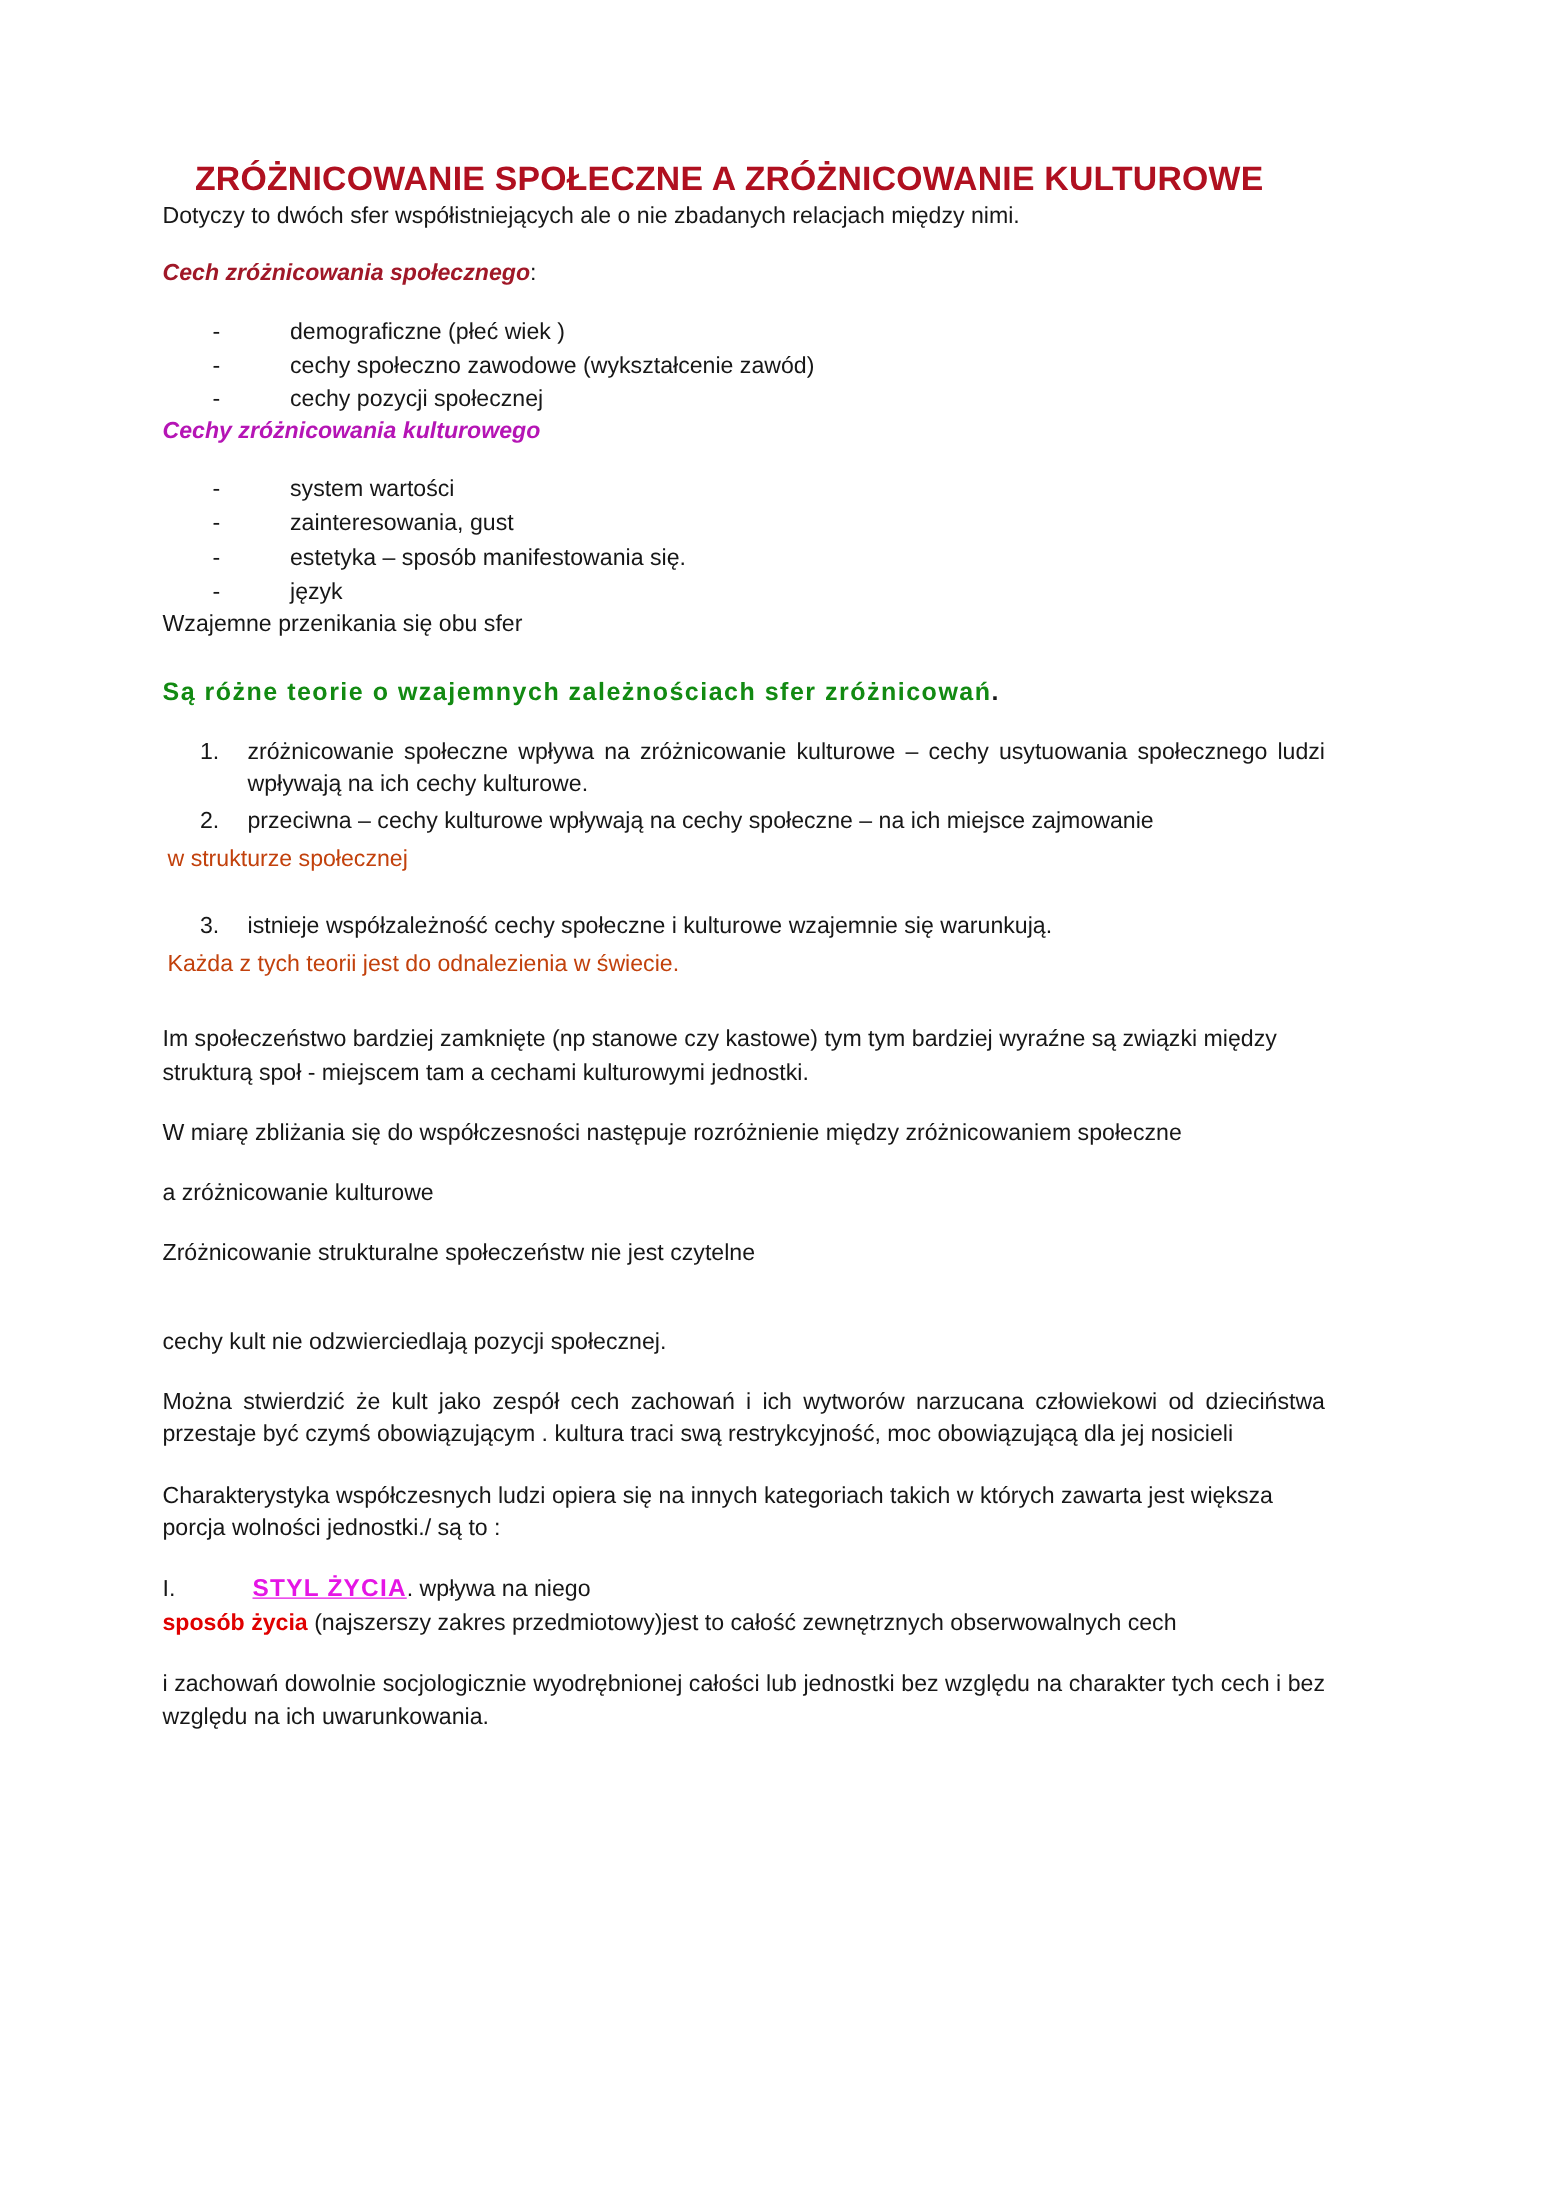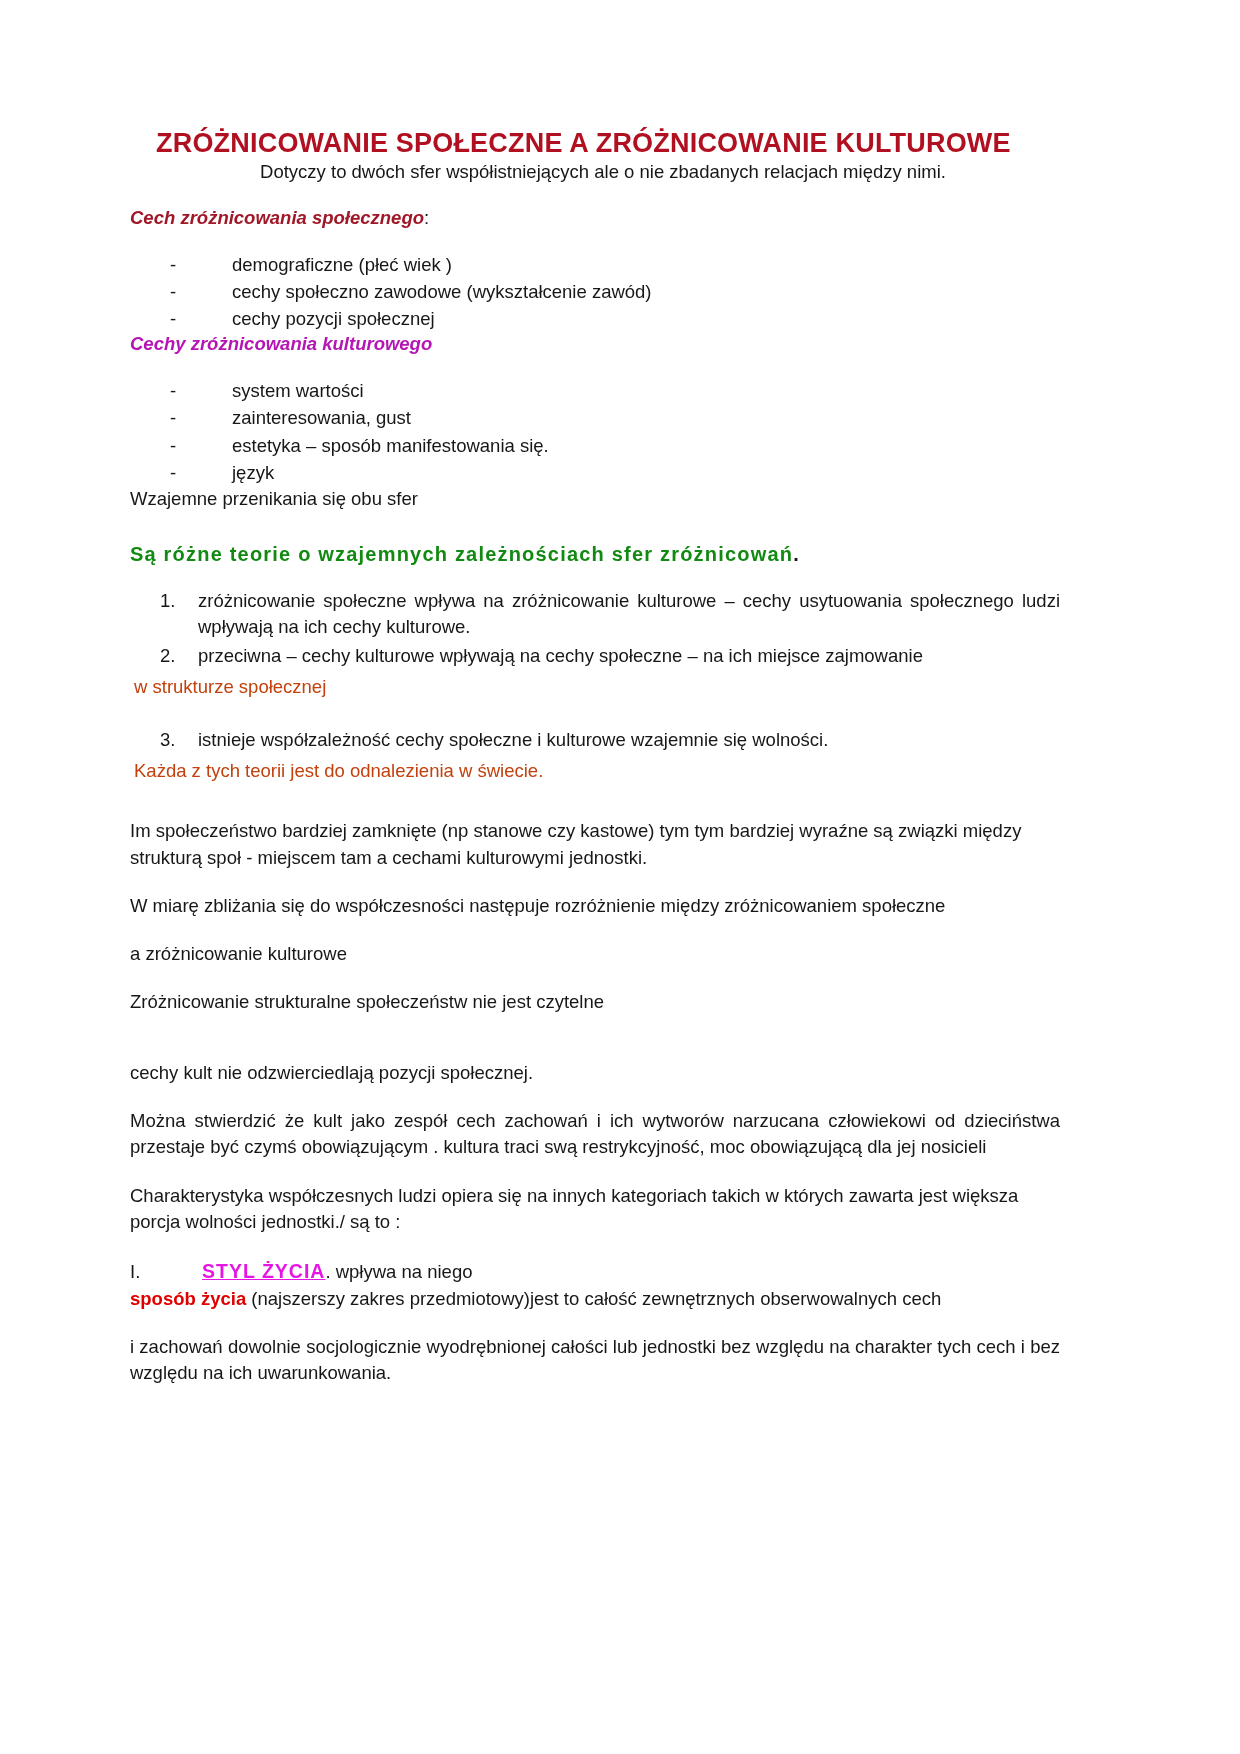--- a/index.html
+++ b/index.html
@@ -35,23 +35,22 @@
     font-weight: bold;
     color: #b01020;
     letter-spacing: .2px;
     line-height: 1.12;
     white-space: nowrap;
     margin: 0 0 2px 26px;
   }
   .subtitle {
     font-size: 18.5px;
     line-height: 1.32;
-    margin: 0 0 0 16px;
-    color: #171717;
-    text-align: center;
+    margin: 0 0 0 0;
+    color: #171717;
   }
   .para {
     font-size: 18.5px;
     line-height: 1.42;
     margin: 0;
     color: #171717;
   }
   .para.justify { text-align: justify; }
   .spacer-md { height: 22px; }
   .spacer-lg { height: 30px; }
@@ -203,21 +202,21 @@
           <span class="body">zróżnicowanie społeczne wpływa na zróżnicowanie kulturowe – cechy usytuowania społecznego ludzi wpływają na ich cechy kulturowe.</span>
         </li>
       <li><span class="num">2.</span><span class="body">przeciwna – cechy kulturowe wpływają na cechy społeczne – na ich miejsce zajmowanie</span></li>
     </ol>
 
     <p class="hang-left">w strukturze społecznej</p>
 
     <div class="spacer-md"></div>
 
     <ol class="num-list">
-      <li><span class="num">3.</span><span class="body">istnieje współzależność cechy społeczne i kulturowe wzajemnie się wolności.</span></li>
+      <li><span class="num">3.</span><span class="body">istnieje współzależność cechy społeczne i kulturowe wzajemnie się warunkują.</span></li>
     </ol>
 
     <p class="hang-left">Każda z tych teorii jest do odnalezienia w świecie.</p>
 
     <div class="spacer-lg"></div>
 
     <p class="para">Im społeczeństwo bardziej zamknięte (np stanowe czy kastowe) tym tym bardziej wyraźne są związki między strukturą społ - miejscem tam a cechami kulturowymi jednostki.</p>
 
     <div class="spacer-md"></div>
 

